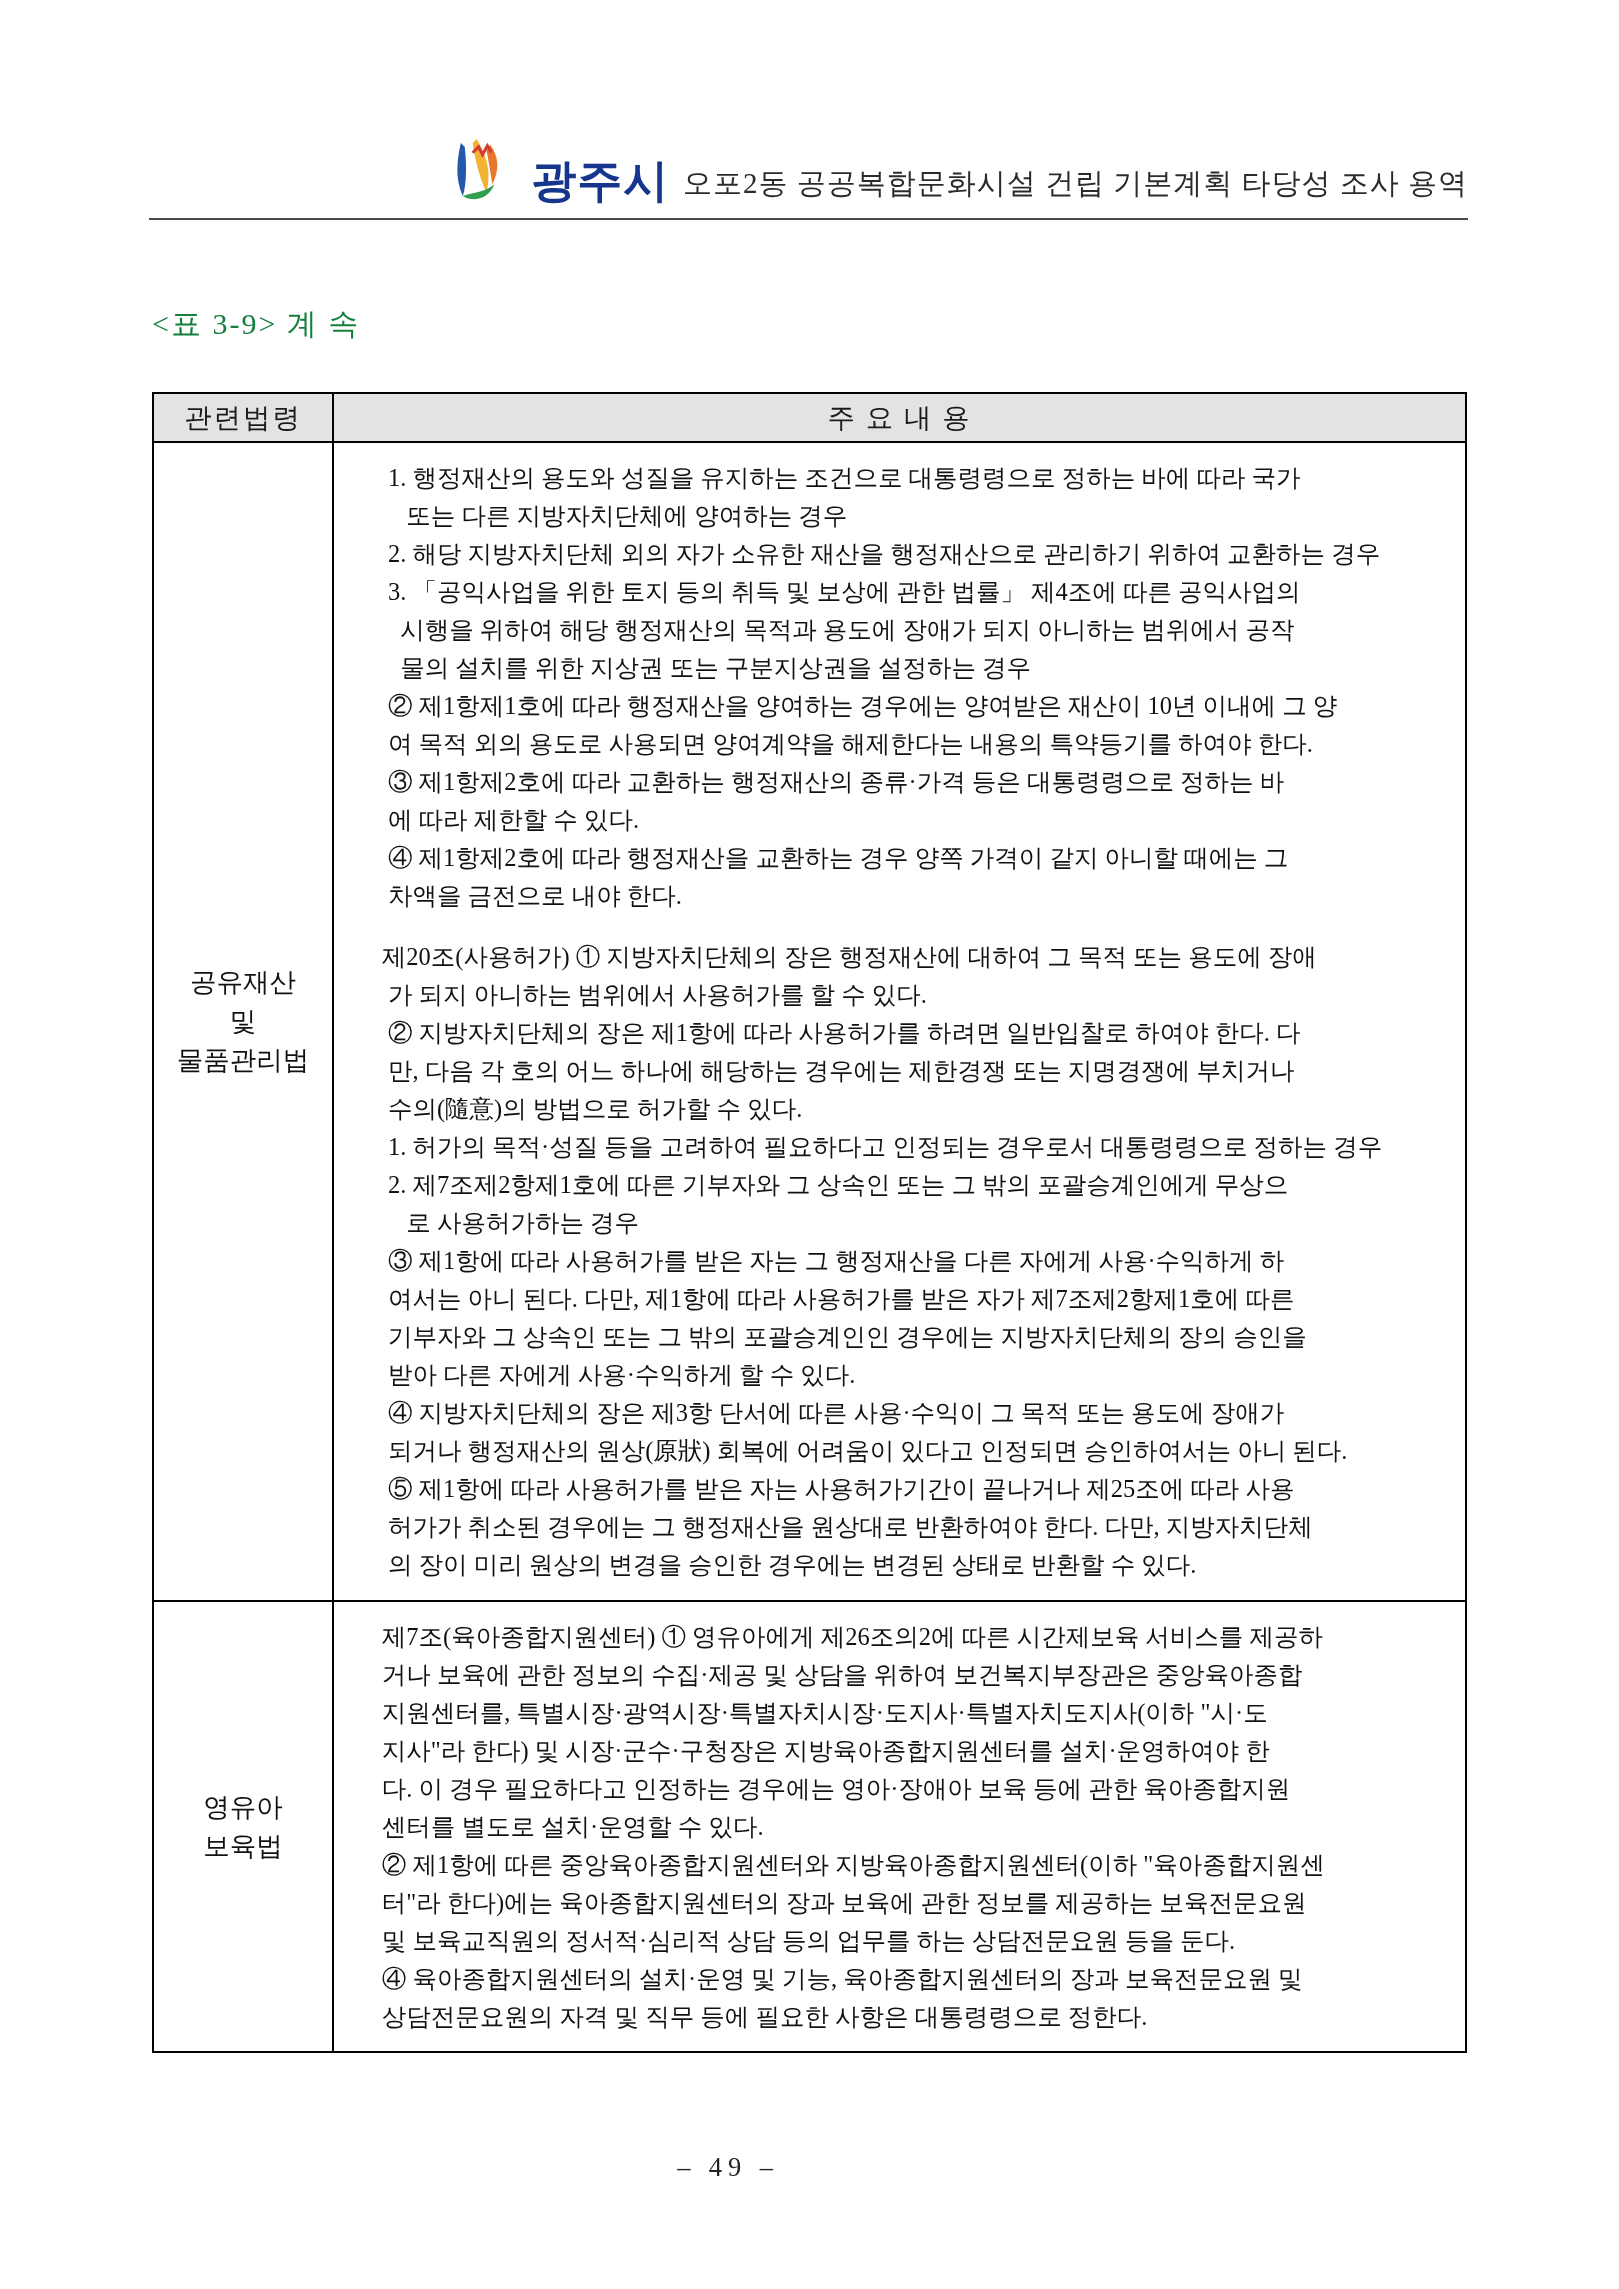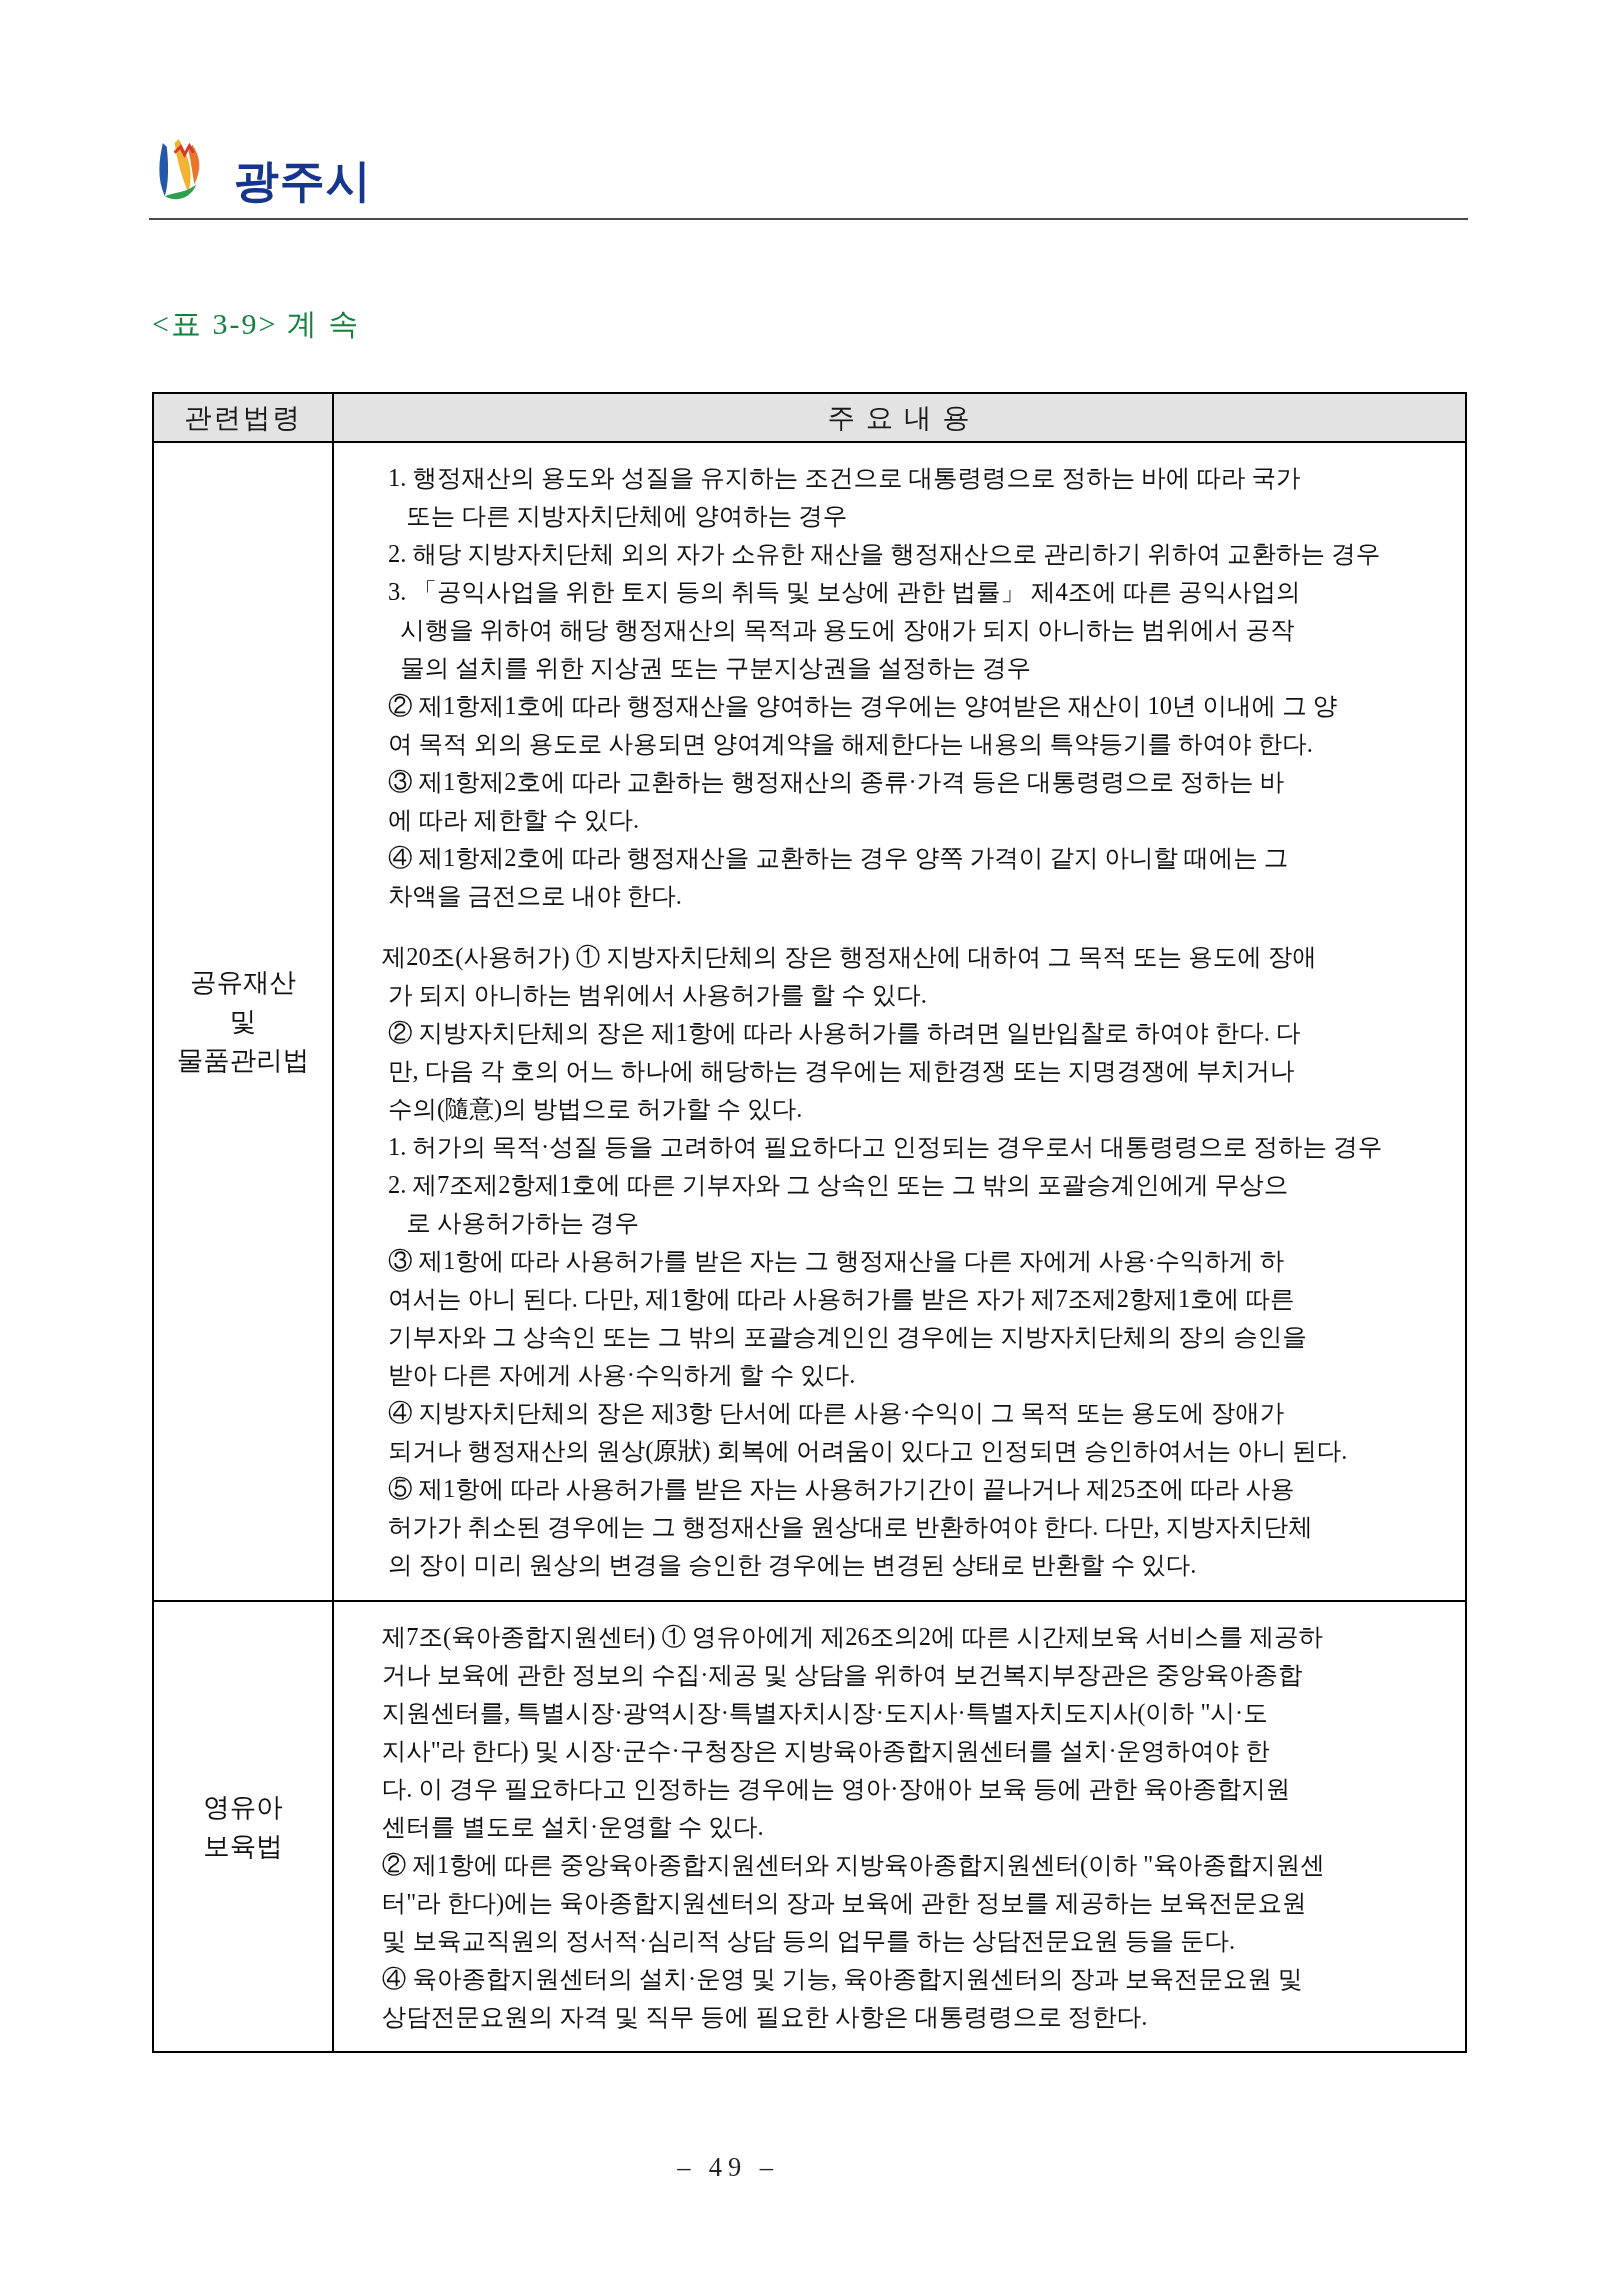--- a/index.html
+++ b/index.html
@@ -4,21 +4,21 @@
 <style>
   html,body{margin:0;padding:0;}
   body{
     width:1619px;height:2290px;position:relative;background:#ffffff;
     font-family:"Liberation Serif","DejaVu Serif",serif;color:#1a1a1a;
   }
   
   .doc-header{
     position:absolute;left:149px;top:135px;width:1319px;
     display:flex;align-items:flex-end;gap:13.7px;
-    border-bottom:2.9px solid #4a4a4a;padding-bottom:11.8px;
+    border-bottom:2.9px solid #4a4a4a;padding-bottom:11.8px;justify-content:flex-end;
   }
   .logo-mark{width:71px;height:71px;flex:0 0 auto;}
   .city-name{
     font-size:45px;font-weight:bold;color:#16368e;line-height:1;
     letter-spacing:1px;padding-bottom:2px;
   }
   .doc-title{
     font-size:29px;color:#2b2b2b;line-height:1.1;letter-spacing:1px;
     padding-bottom:5.9px;white-space:nowrap;
   }
@@ -62,20 +62,21 @@
 
 <div class="doc-header">
   <svg class="logo-mark" viewBox="0 0 72 72" aria-hidden="true">
     <path d="M14 8 C10 26 8 44 16 62 C20 50 20 30 18 12 Z" fill="#2458a8"></path>
     <path d="M30 4 C38 18 46 34 40 58 C34 46 28 24 26 8 Z" fill="#f2b233"></path>
     <path d="M44 10 C52 22 54 34 46 50 C44 38 42 24 40 16 Z" fill="#e8762c"></path>
     <path d="M16 62 C26 58 40 58 48 50 C42 66 26 68 16 62 Z" fill="#2f9e4f"></path>
     <path d="M26 18 l6 -6 l4 8 l5 -9 l4 7" fill="none" stroke="#d33a2f" stroke-width="3"></path>
   </svg>
   <span class="city-name">광주시</span>
+  <span class="doc-title">오포2동 공공복합문화시설 건립 기본계획 타당성 조사 용역</span>
 </div>
 
 <div class="table-caption">&lt;표 3-9&gt; 계 속</div>
 
 <table class="law-table">
   <thead>
     <tr>
       <th class="col-law">관련법령</th>
       <th class="col-content">주 요 내 용</th>
     </tr>

